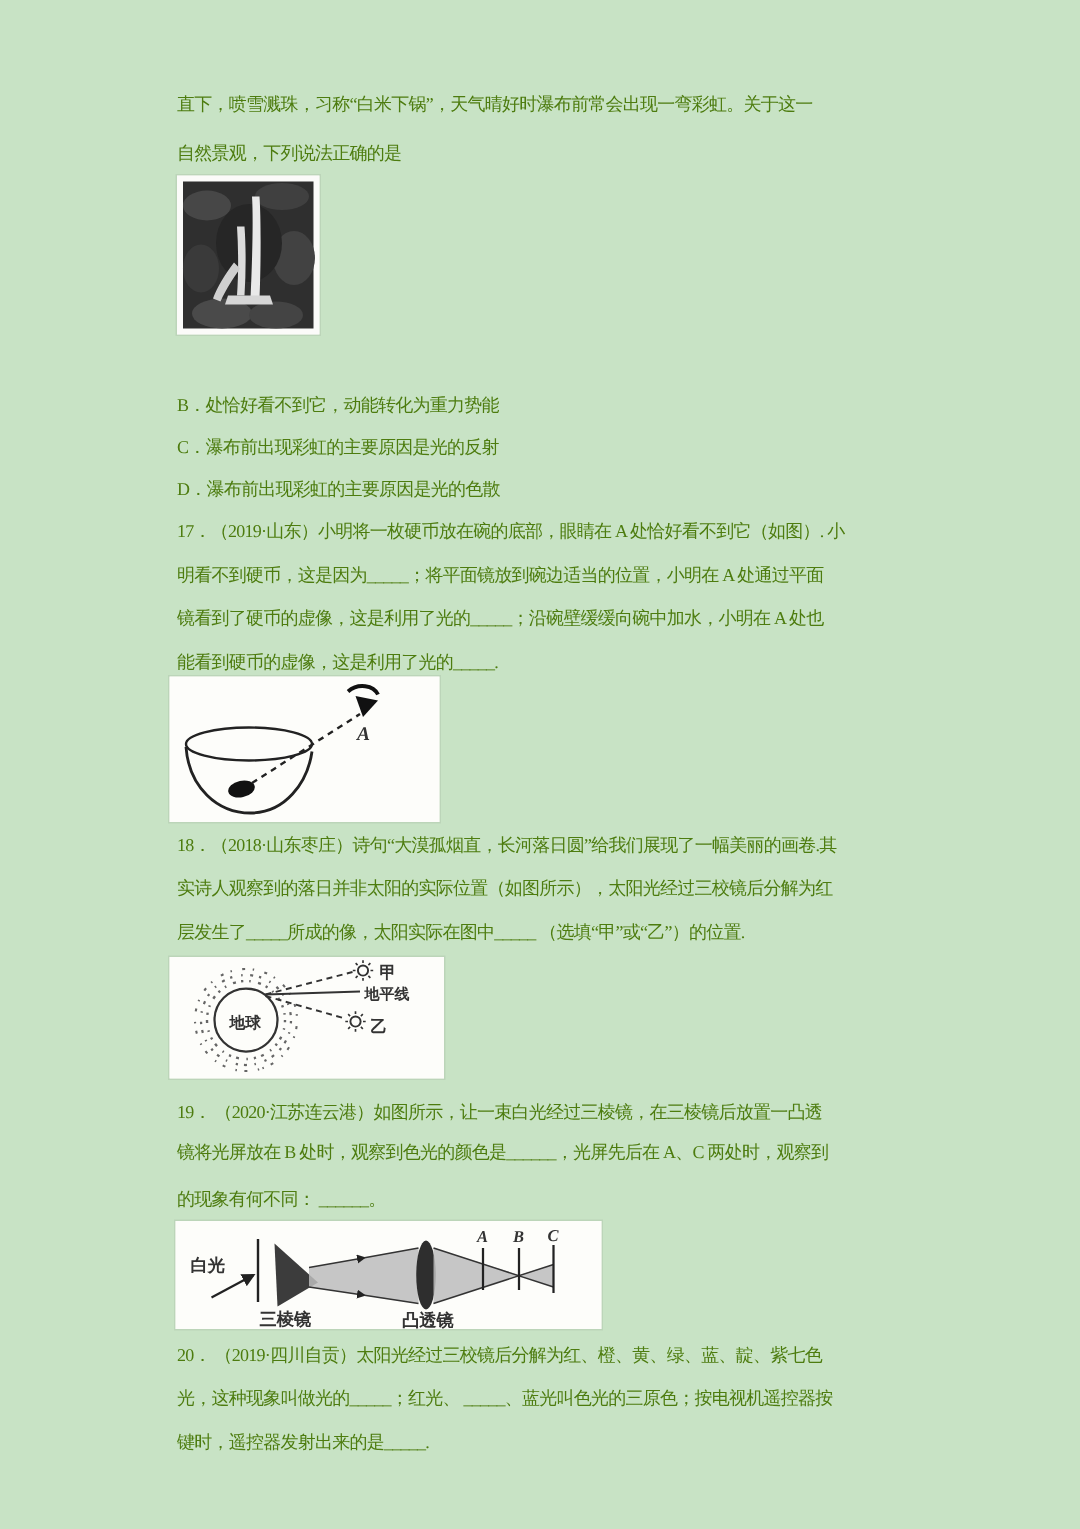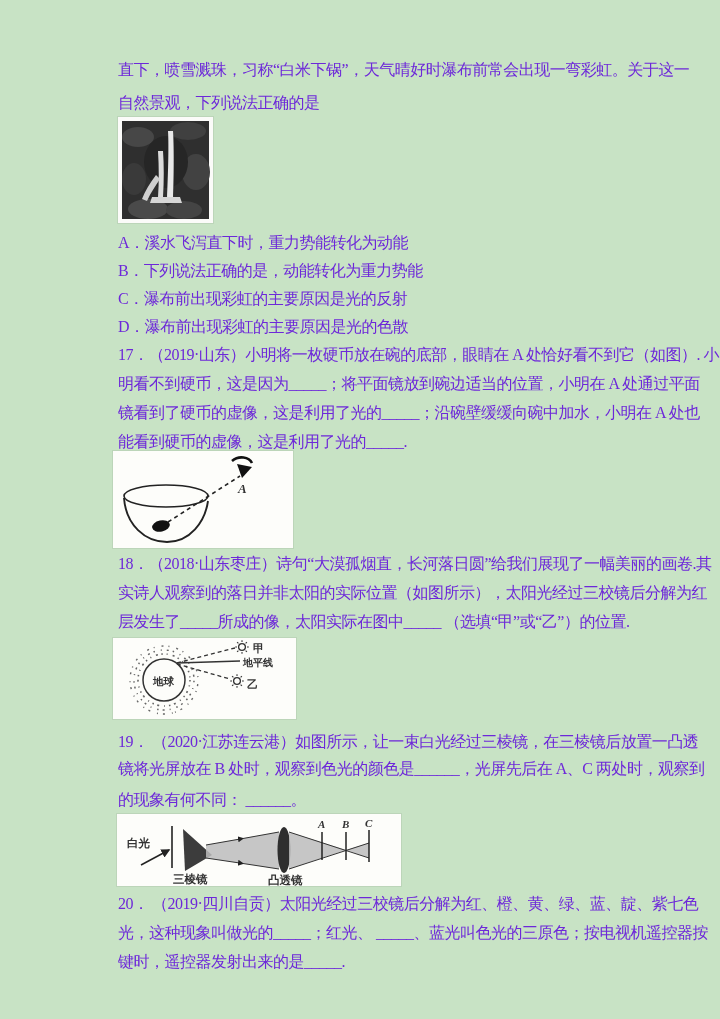--- a/index.html
+++ b/index.html
@@ -7,22 +7,22 @@
     width:720px;height:1019px;
     font-family:"Liberation Serif","DejaVu Serif",serif;
     background:#ffffff;
   }
   .page{
     position:relative;width:720px;height:1019px;overflow:hidden;
     background:#c8e3c5;
   }
   .line{
     position:absolute;left:118px;
-    font-size:16px;line-height:17px;letter-spacing:-0.5px;
-    color:#6d28d9;white-space:pre;
+    font-size:12px;line-height:17px;letter-spacing:-0.5px;
+    color:#4d7c0f;white-space:pre;
   }
   .fig{
     position:absolute;background:#fdfdfa;
     box-shadow:0 0 0 1px rgba(0,0,0,0.06);
   }
   .fig svg{display:block;}
   svg text{font-family:"Liberation Serif","DejaVu Serif",serif;fill:#333;}
 </style>
 </head>
 <body>
@@ -43,22 +43,21 @@
       <ellipse cx="30" cy="92" rx="20" ry="10" fill="#4a4a4a"></ellipse>
       <ellipse cx="66" cy="93" rx="18" ry="9" fill="#444444"></ellipse>
       <ellipse cx="48" cy="45" rx="22" ry="26" fill="#262626"></ellipse>
       <path d="M50,14 C51,30 50,60 49,82 L55,82 C56,58 56,28 55,14 Z" fill="#e9e9e9"></path>
       <path d="M40,34 C41,50 41,66 40,80 L45,80 C46,64 46,48 45,34 Z" fill="#dcdcdc"></path>
       <path d="M38,58 C32,66 27,74 24,82 L29,84 C33,75 38,68 42,62 Z" fill="#cfcfcf"></path>
       <path d="M34,80 L62,80 L64,86 L32,86 Z" fill="#d6d6d6"></path>
     </svg>
   </div>
 
-  <div class="line" style="top:234px">A．溪水飞泻直下时，重力势能转化为动能</div>
-  <div class="line" style="top:262px">B．下列说法正确的是，动能转化为重力势能</div>
+  <div class="line" style="top:262px">B．处恰好看不到它，动能转化为重力势能</div>
   <div class="line" style="top:290px">C．瀑布前出现彩虹的主要原因是光的反射</div>
   <div class="line" style="top:318px">D．瀑布前出现彩虹的主要原因是光的色散</div>
 
   <div class="line" style="top:346px">17．（2019·山东）小明将一枚硬币放在碗的底部，眼睛在 A 处恰好看不到它（如图）. 小</div>
   <div class="line" style="top:375px">明看不到硬币，这是因为_____；将平面镜放到碗边适当的位置，小明在 A 处通过平面</div>
   <div class="line" style="top:404px">镜看到了硬币的虚像，这是利用了光的_____；沿碗壁缓缓向碗中加水，小明在 A 处也</div>
   <div class="line" style="top:433px">能看到硬币的虚像，这是利用了光的_____.</div>
 
   <div class="fig" style="left:113px;top:451px;width:180px;height:97px">
     <svg width="180" height="97" viewBox="0 0 180 97">

